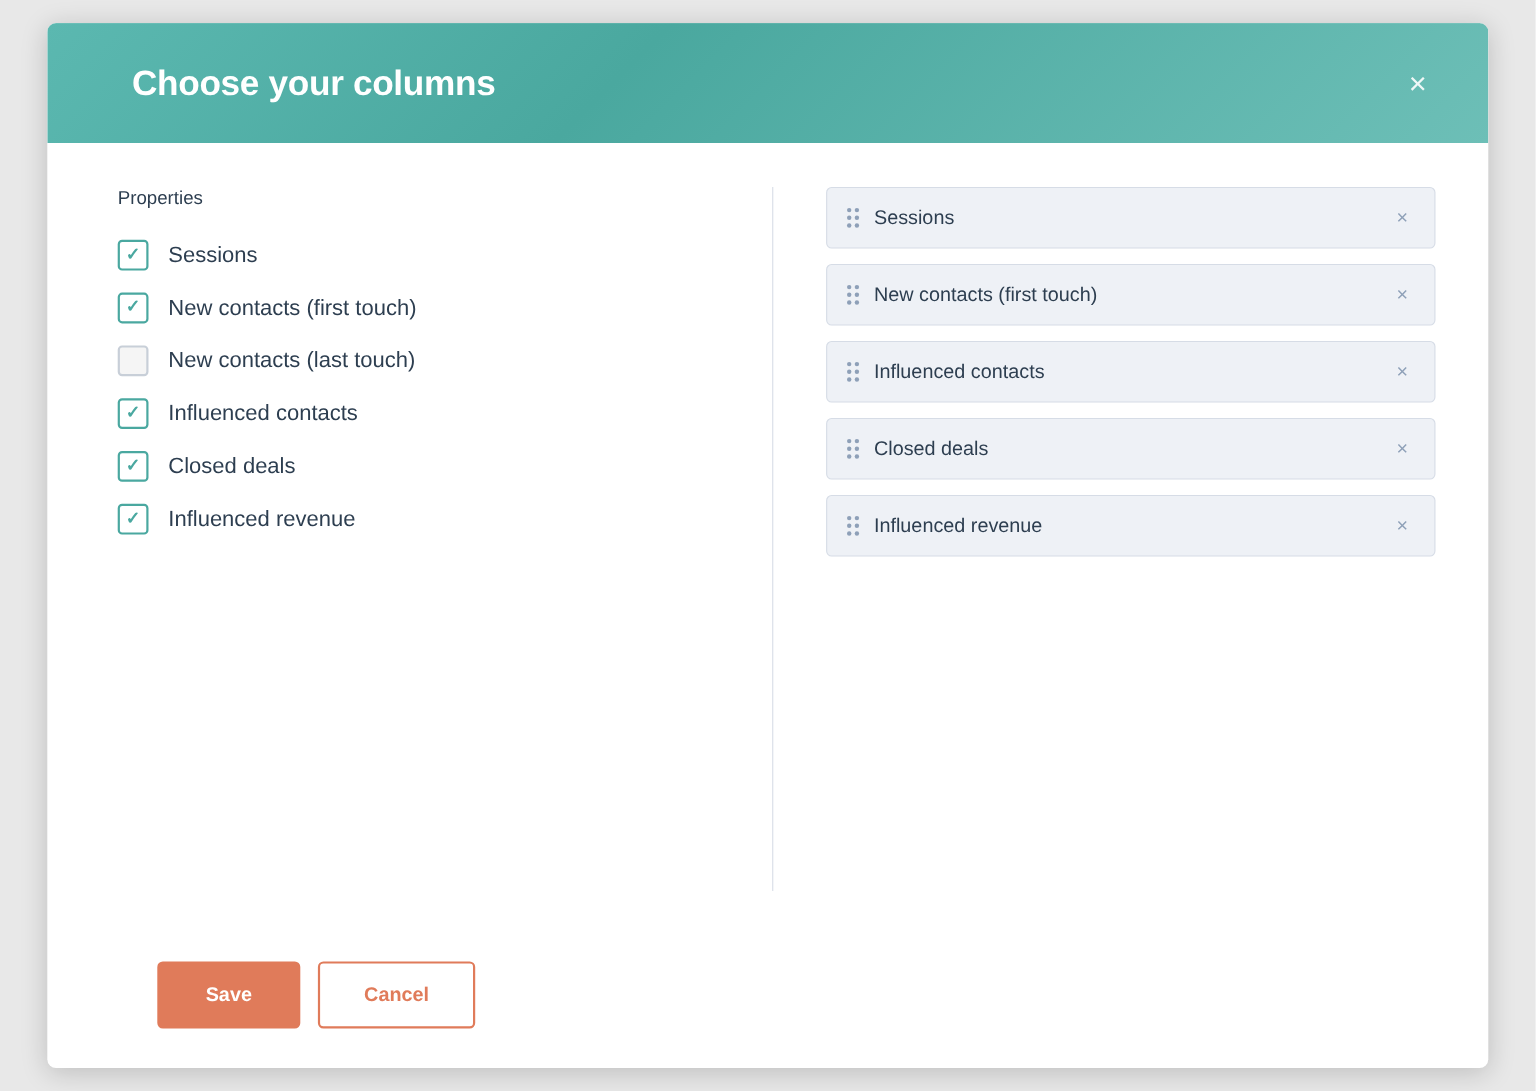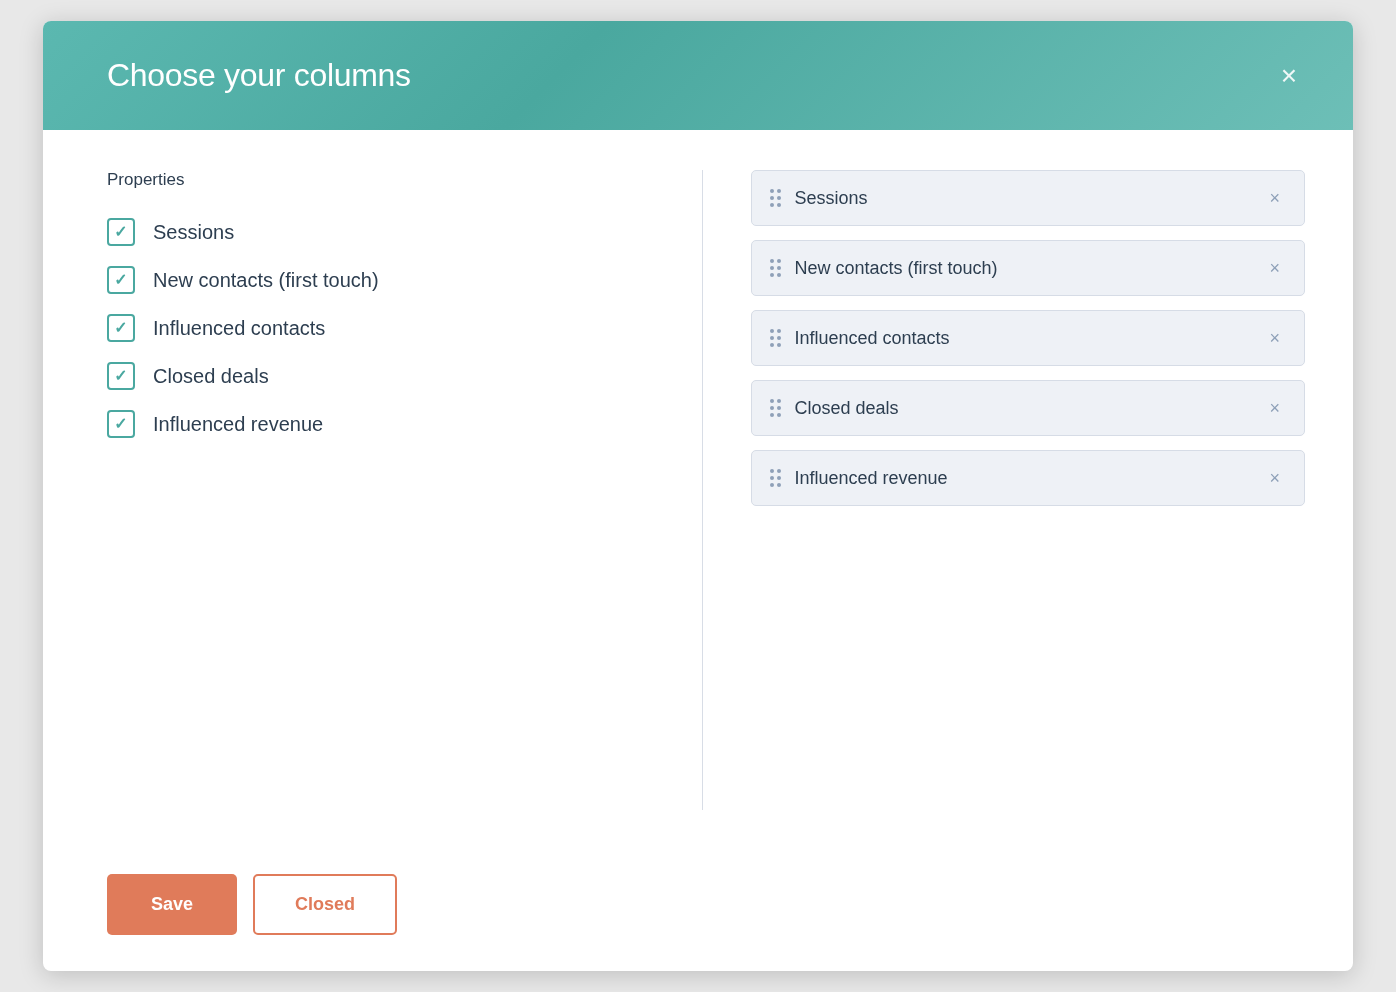--- a/index.html
+++ b/index.html
@@ -29,22 +29,23 @@
       padding: 36px 48px 36px 64px;
       display: flex;
       align-items: center;
       justify-content: space-between;
       flex-shrink: 0;
     }
 
     .modal-title {
       color: #fff;
       font-size: 32px;
-      font-weight: 400;
+      font-weight: 700;
       letter-spacing: -0.3px;
+      margin-left: 13px;
     }
 
     .close-btn {
       color: #fff;
       font-size: 28px;
       cursor: pointer;
       background: none;
       border: none;
       line-height: 1;
       padding: 4px 8px;
@@ -170,21 +171,21 @@
       color: #8ea0b8;
       font-size: 18px;
       cursor: pointer;
       background: none;
       border: none;
       padding: 2px 6px;
       line-height: 1;
     }
 
     .modal-footer {
-      padding: 24px 64px 36px 64px;
+      padding: 24px 64px 36px 100px;
       display: flex;
       gap: 16px;
       flex-shrink: 0;
     }
 
     .save-btn {
       background: #e07b5a;
       color: #fff;
       border: none;
       border-radius: 5px;
@@ -228,20 +229,24 @@
             </div>
             <span class="property-label">Sessions</span>
           </div>
           <div class="property-item">
             <div class="checkbox checked">
               <span class="checkbox-check">✓</span>
             </div>
             <span class="property-label">New contacts (first touch)</span>
           </div>
           <div class="property-item">
+            <div class="checkbox unchecked"></div>
+            <span class="property-label">New contacts (last touch)</span>
+          </div>
+          <div class="property-item">
             <div class="checkbox checked">
               <span class="checkbox-check">✓</span>
             </div>
             <span class="property-label">Influenced contacts</span>
           </div>
           <div class="property-item">
             <div class="checkbox checked">
               <span class="checkbox-check">✓</span>
             </div>
             <span class="property-label">Closed deals</span>
@@ -347,16 +352,16 @@
             <span class="selected-label">Influenced revenue</span>
             <button class="remove-btn">×</button>
           </div>
         </div>
     </div>
 
   </div>
 
   <div class="modal-footer">
     <button class="save-btn">Save</button>
-    <button class="cancel-btn">Closed</button>
+    <button class="cancel-btn">Cancel</button>
   </div>
 
 </div>
 
 </body></html>

